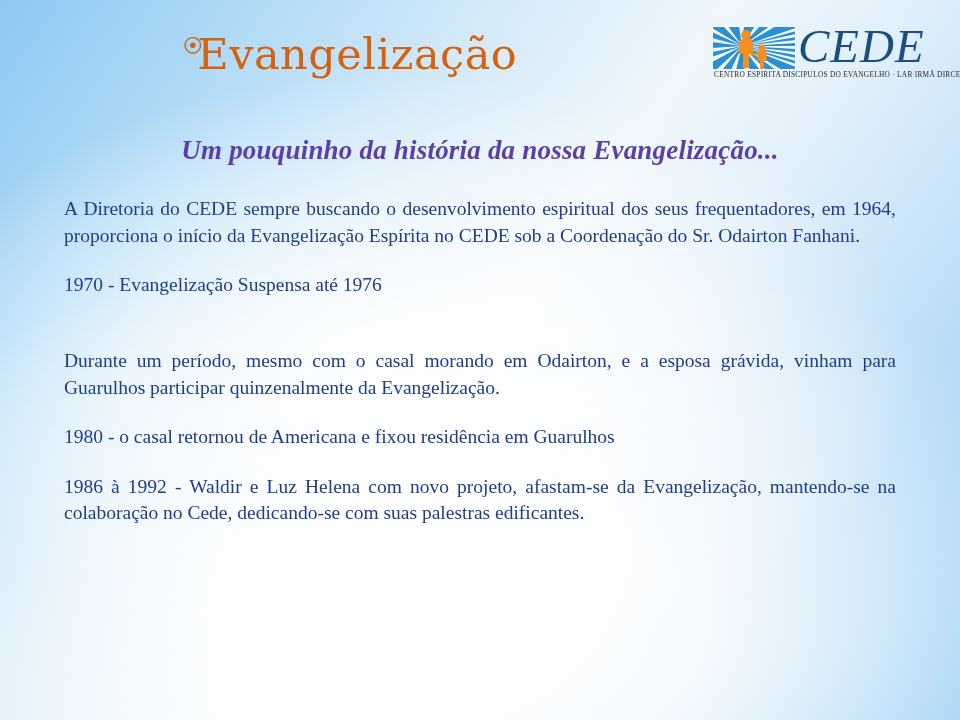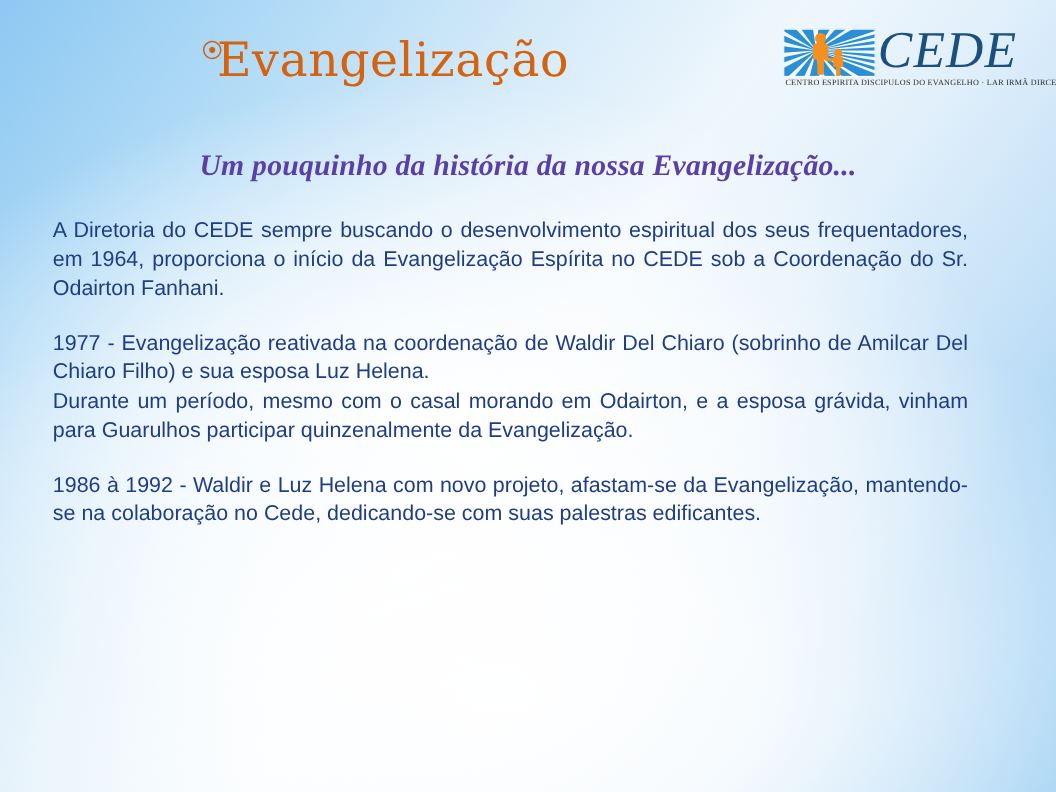--- a/index.html
+++ b/index.html
@@ -108,25 +108,25 @@
     font-weight: bold;
     font-size: 27px;
     line-height: 34px;
     letter-spacing: 0.2px;
     white-space: nowrap;
   }
 
   
   #body-copy {
     position: absolute;
-    left: 48px;
+    left: 64px;
     top: 196px;
     width: 832px;
     color: #1f3d86;
-    font-family: Liberation Sans, sans-serif;
+    font-family: Liberation Serif, serif;
     font-size: 19.5px;
     line-height: 26.5px;
   }
   .para {
     text-align: justify;
     text-justify: inter-word;
     margin: 0 0 23px 0;
   }
   .para:last-child { margin-bottom: 0; }
   .para.flush { text-align: left; }
@@ -184,26 +184,32 @@
   </div>
 
   <div id="subtitle">Um pouquinho da história da nossa Evangelização...</div>
 
   <div id="body-copy">
 
     <p class="para">
       <span>A Diretoria do CEDE sempre buscando o desenvolvimento espiritual dos seus frequentadores, em 1964, proporciona o início da Evangelização Espírita no CEDE sob a Coordenação do Sr. Odairton Fanhani.</span>
     </p>
 
+    <p class="para flush">
+      <span>1970 - Evangelização Suspensa até 1976</span>
+    </p>
 
     <p class="para">
-      <span>1977 - Evangelização reativada na coordenação de Waldir Del Chiaro (sobrinho de Amilcar Del Chiaro Filho) e sua esposa Luz Helena.</span><br>
+      <br>
       <span>Durante um período, mesmo com o casal morando em Odairton, e a esposa grávida, vinham para Guarulhos participar quinzenalmente da Evangelização.</span>
     </p>
 
+    <p class="para flush">
+      <span>1980 - o casal retornou de Americana e fixou residência em Guarulhos</span>
+    </p>
 
 
     <p class="para">
       <span>1986 à 1992 - Waldir e Luz Helena com novo projeto, afastam-se da Evangelização, mantendo-se na colaboração no Cede, dedicando-se com suas palestras edificantes.</span>
     </p>
 
   </div>
 </div>
 
 </body></html>

